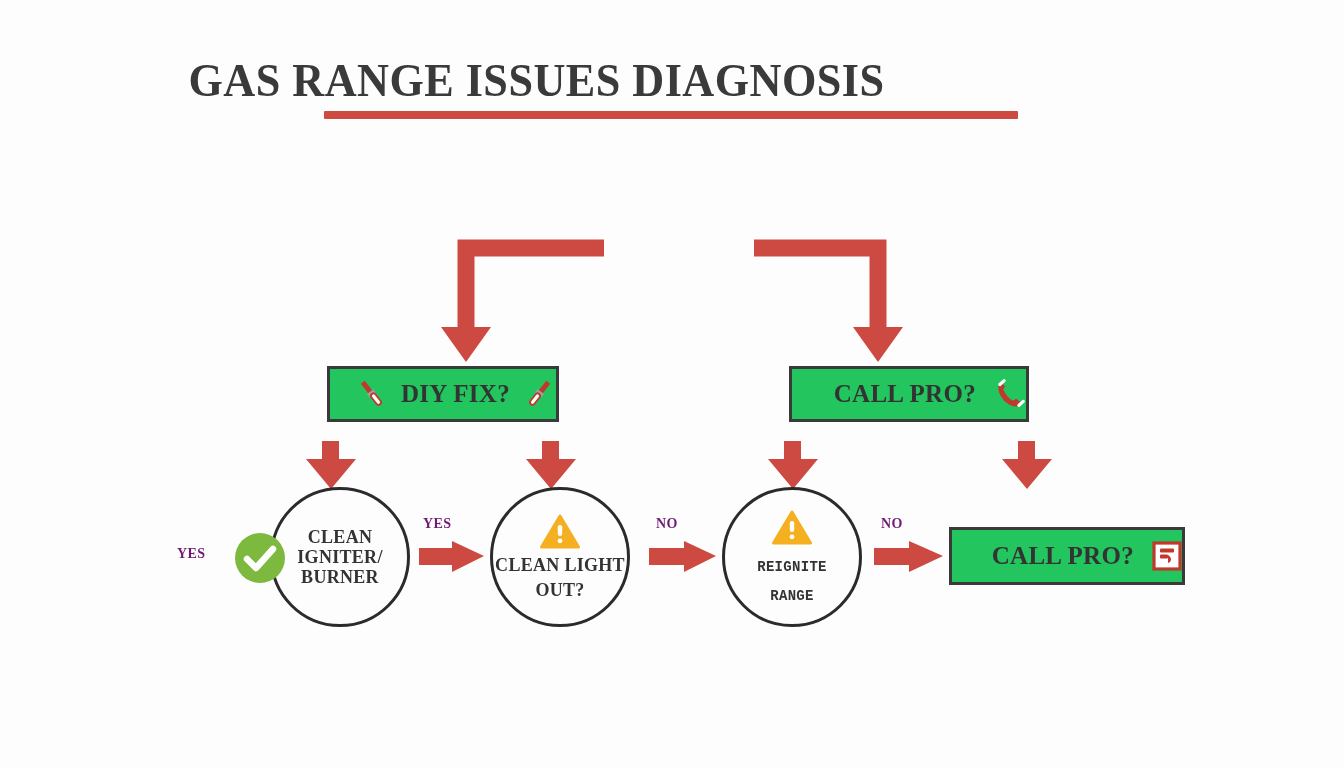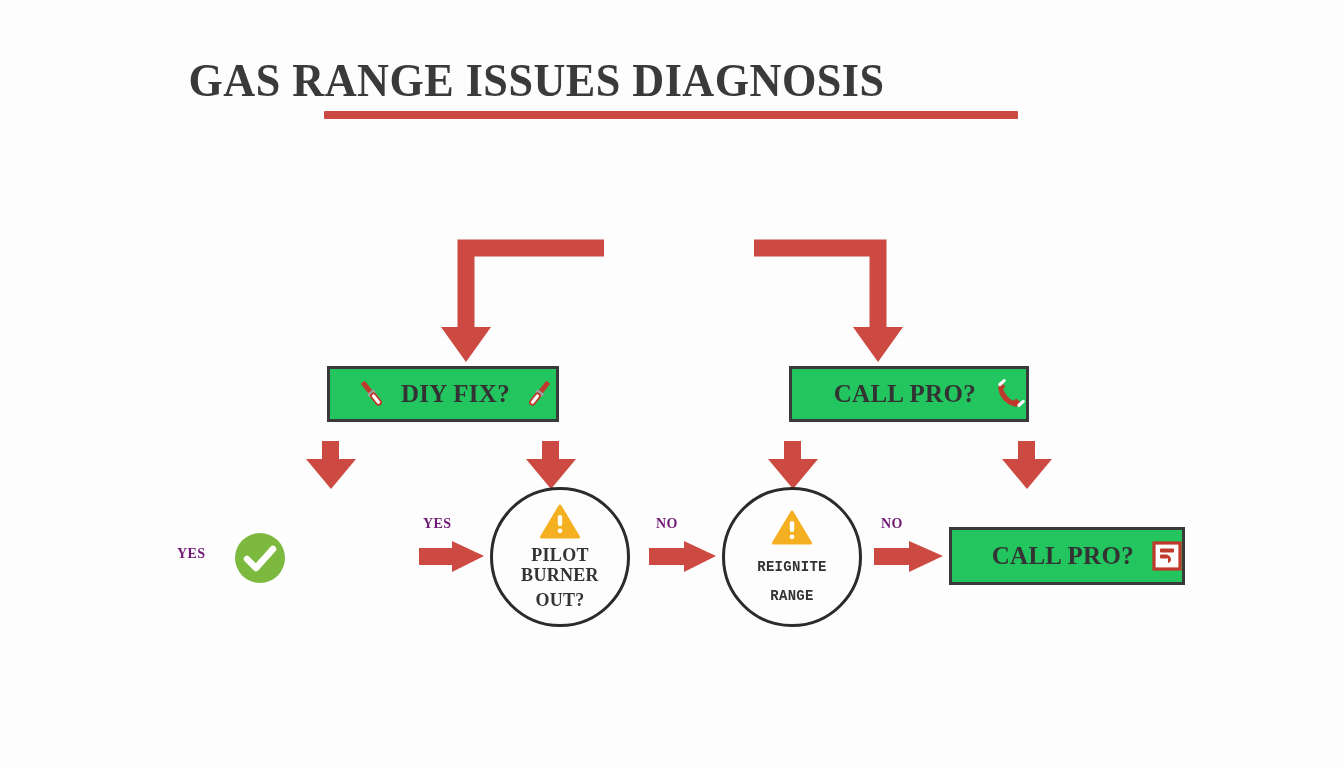--- a/index.html
+++ b/index.html
@@ -276,36 +276,41 @@
       <svg width="34" height="34" viewBox="0 0 34 34">
         <path d="M8.5 5.5 C6 8 5.5 12 8 17.5 C11 24 17 28.5 23 29.5
                  C26.5 30 28.5 28.5 29.5 26 L24 21.5 C22.5 23.5 21 24 19.5 23
                  C16.5 21 13.5 17.5 12 14 C11 12 11.5 10.5 13.5 9.5 Z" fill="#C0392B"></path>
         <rect x="5.5" y="4" width="9" height="3.2" rx="1.6" transform="rotate(-42 10 5.6)" fill="#FFFFFF"></rect>
         <rect x="25" y="25" width="9" height="3.2" rx="1.6" transform="rotate(-42 29 27)" fill="#FFFFFF"></rect>
       </svg>
     </span>
   </div>
 
+  <div class="node-circle" id="node-clean">
+    <span class="node-label">CLEAN</span>
+    <span class="node-label">IGNITER/</span>
+    <span class="node-label">BURNER</span>
+  </div>
   <span class="check-badge" style="left:234px; top:532px;">
     <svg width="52" height="52" viewBox="0 0 52 52">
       <circle cx="26" cy="26" r="25" fill="#7DB93F"></circle>
       <path d="M13 27 L22 36 L39 17" stroke="#FFFFFF" stroke-width="6.5" fill="none" stroke-linecap="round" stroke-linejoin="round"></path>
     </svg>
   </span>
 
   <div class="node-circle" id="node-pilot">
     <span class="warn-icon">
       <svg width="40" height="36" viewBox="0 0 40 36">
         <path d="M20 2 L38.5 33 L1.5 33 Z" fill="#F5B022" stroke="#F5B022" stroke-width="3" stroke-linejoin="round"></path>
         <rect x="17.8" y="11" width="4.4" height="11" rx="2.2" fill="#FFFFFF"></rect>
         <circle cx="20" cy="26.8" r="2.4" fill="#FFFFFF"></circle>
       </svg>
     </span>
-    <span class="node-label">PILOT BURNER</span>
+    <span class="node-label">CLEAN LIGHT</span>
     <span class="node-label">OUT?</span>
   </div>
 
   <div class="node-circle" id="node-reignite">
     <span class="warn-icon">
       <svg width="40" height="36" viewBox="0 0 40 36">
         <path d="M20 2 L38.5 33 L1.5 33 Z" fill="#F5B022" stroke="#F5B022" stroke-width="3" stroke-linejoin="round"></path>
         <rect x="17.8" y="11" width="4.4" height="11" rx="2.2" fill="#FFFFFF"></rect>
         <circle cx="20" cy="26.8" r="2.4" fill="#FFFFFF"></circle>
       </svg>

